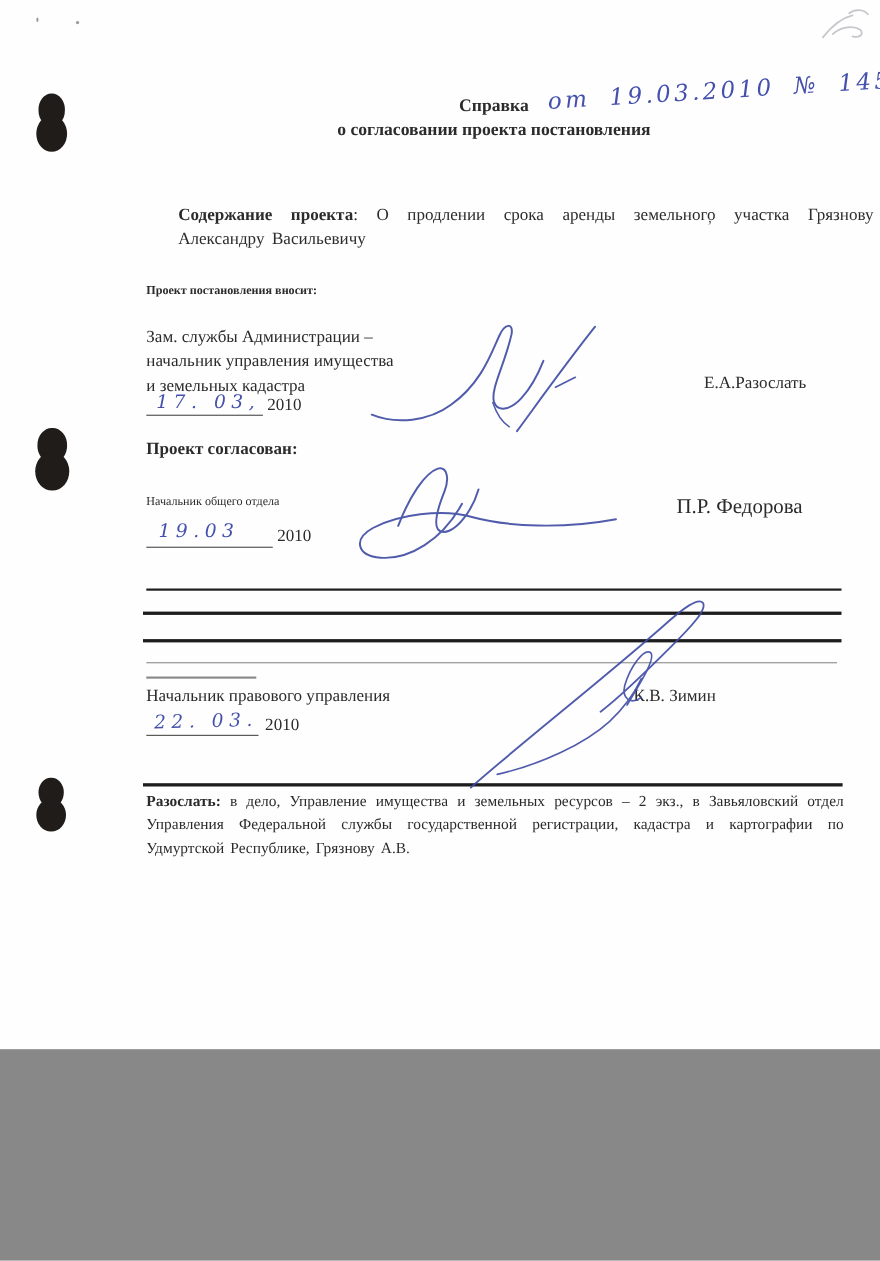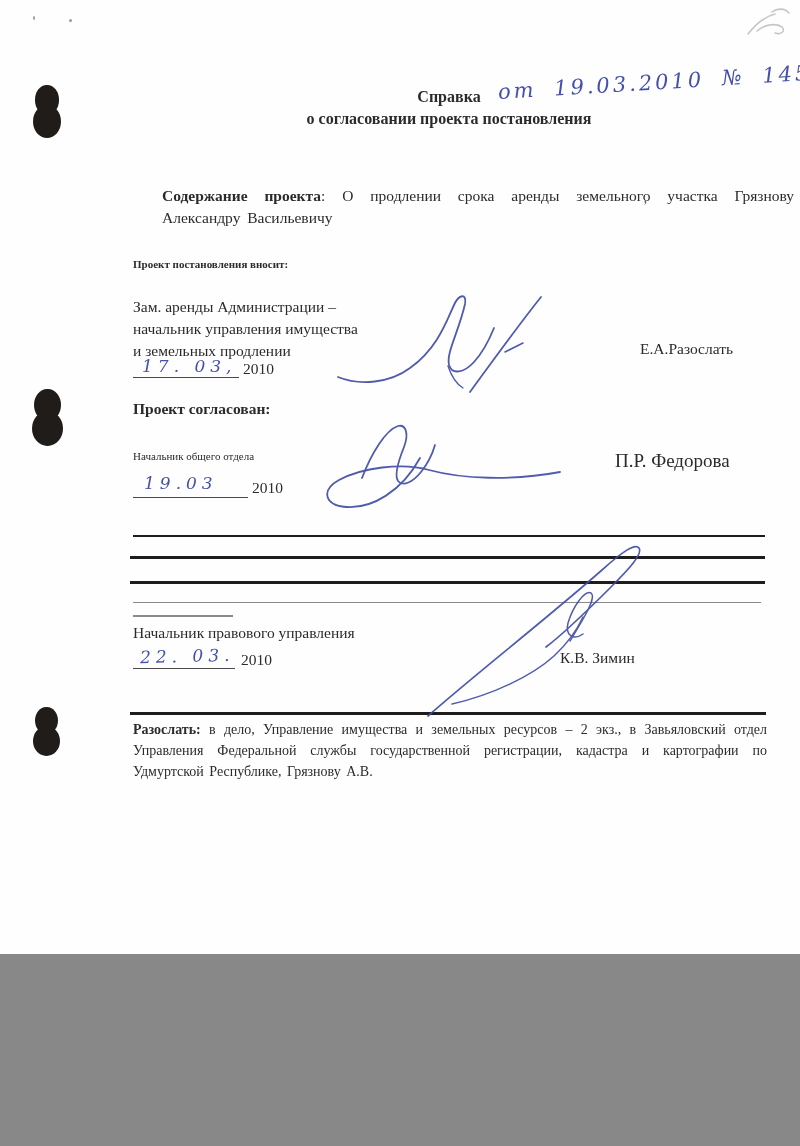--- a/index.html
+++ b/index.html
@@ -60,23 +60,23 @@
 
   <div class="abs hand regnote" style="left:498px; top:80px;">от 19.03.2010 № 1454</div>
 
   <div class="abs just" style="left:140px; top:185px; width:632px; font-size:15.5px; line-height:22px; word-spacing:3px;margin-left:22px;"><span class="b">Содержание проекта</span><span>: О продлении срока аренды земельного участка  Грязнову Александру Васильевичу</span></div>
 
   <div class="abs" style="left:643px; top:199px; font-size:14px; color:#555;">’</div>
 
   <div class="abs b" style="left:133px; top:258px; font-size:11px;">Проект  постановления вносит:</div>
 
   <div class="abs" style="left:133px; top:296px; font-size:15.5px; line-height:22px;">
-    <div>Зам. аренды Администрации –</div>
+    <div>Зам. службы Администрации –</div>
     <div>начальник  управления имущества</div>
-    <div>и земельных продлении</div>
+    <div>и земельных кадастра</div>
   </div>
   <div class="abs hand hdate" style="left:142px; top:356px;">17. 03,</div>
   <div class="dline" style="left:133px; top:360px; width:106px; height:17px;"></div>
   <div class="abs" style="left:243px; top:360px; font-size:15.5px;">2010</div>
   <div class="abs" style="left:640px; top:340px; font-size:15.5px;">Е.А.Разослать</div>
 
   <div class="abs b" style="left:133px; top:400px; font-size:15.5px;text-align:center;">Проект согласован:</div>
 
   <div class="abs" style="left:133px; top:450px; font-size:11px;">Начальник общего отдела</div>
   <div class="abs hand hdate" style="left:144px; top:473px;">19.03</div>
@@ -84,21 +84,21 @@
   <div class="abs" style="left:252px; top:479px; font-size:15.5px;">2010</div>
   <div class="abs" style="left:615px; top:450px; font-size:19px;">П.Р. Федорова</div>
 
   <div class="hline" style="left:133px; top:535px; width:632px; height:2px;"></div>
   <div class="hline" style="left:130px; top:556px; width:635px; height:3px;"></div>
   <div class="hline" style="left:130px; top:581px; width:635px; height:3px;"></div>
   <div class="hline thin" style="left:133px; top:602px; width:628px; height:1px;"></div>
   <div class="hline thin" style="left:133px; top:615px; width:100px; height:1.5px;"></div>
 
   <div class="abs" style="left:133px; top:624px; font-size:15.5px;">Начальник правового управления</div>
-  <div class="abs" style="left:560px; top:624px; font-size:15.5px;margin-top:25px;">К.В. Зимин</div>
+  <div class="abs" style="left:576px; top:624px; font-size:15.5px;">К.В. Зимин</div>
   <div class="abs hand hdate" style="left:140px; top:646px; transform:rotate(-1.5deg);">22. 03.</div>
   <div class="dline" style="left:133px; top:651px; width:102px; height:17px;"></div>
   <div class="abs" style="left:241px; top:651px; font-size:15.5px;">2010</div>
 
   <div class="hline" style="left:130px; top:712px; width:636px; height:3px;"></div>
   <div class="abs just" style="left:133px; top:719px; width:634px; font-size:14px; line-height:21px; word-spacing:2px;"><span class="b">Разослать:</span><span> в дело, Управление имущества и земельных ресурсов – 2 экз., в Завьяловский отдел Управления Федеральной службы государственной регистрации, кадастра и картографии по Удмуртской Республике, Грязнову А.В.</span></div>
 
   <div class="abs" style="right:0; top:1103px; width:6px; height:43px; background:#3a3a3a;"></div>
   <div class="abs" style="left:774px; top:1141px; width:26px; height:4px; background:#4a4a4a;"></div>
 

